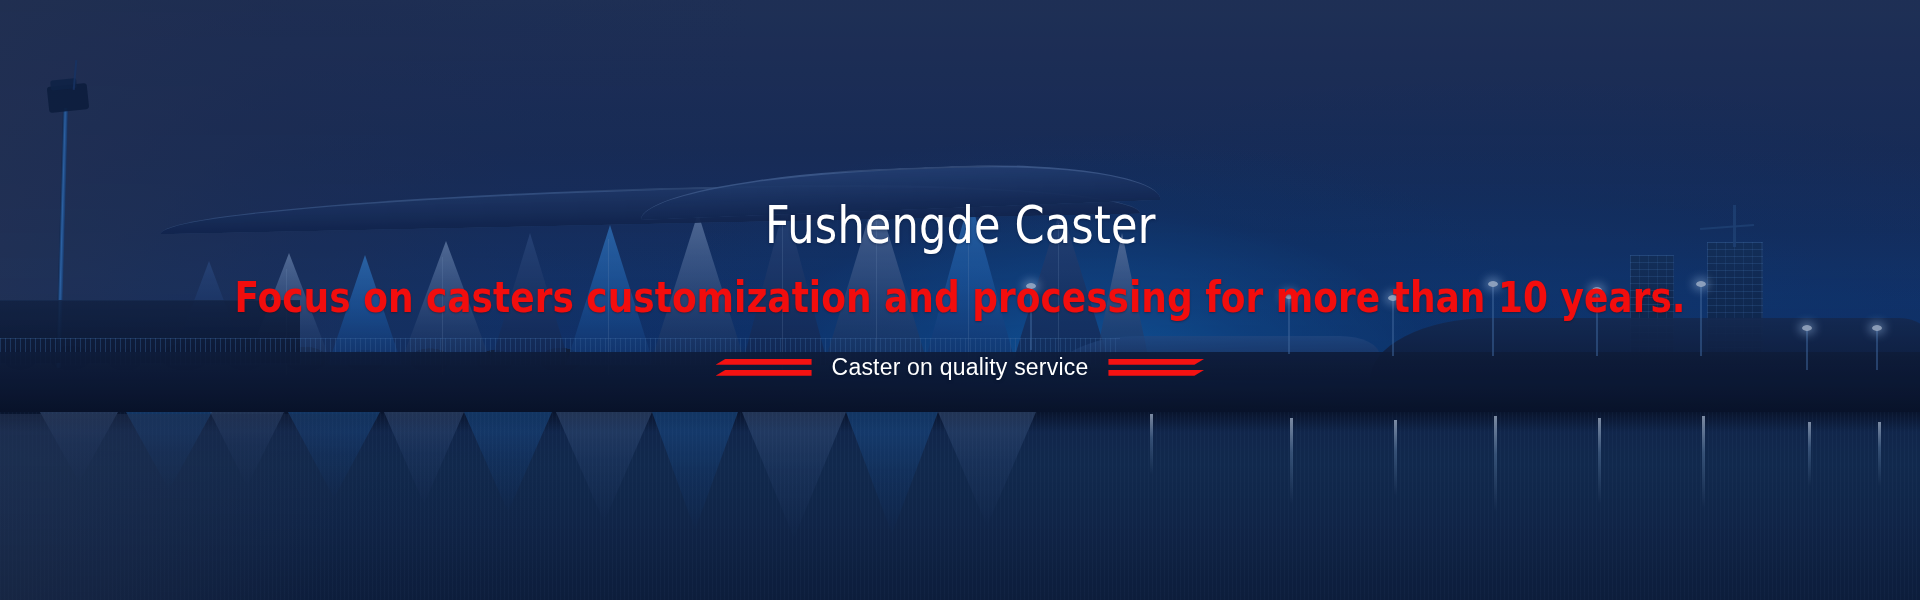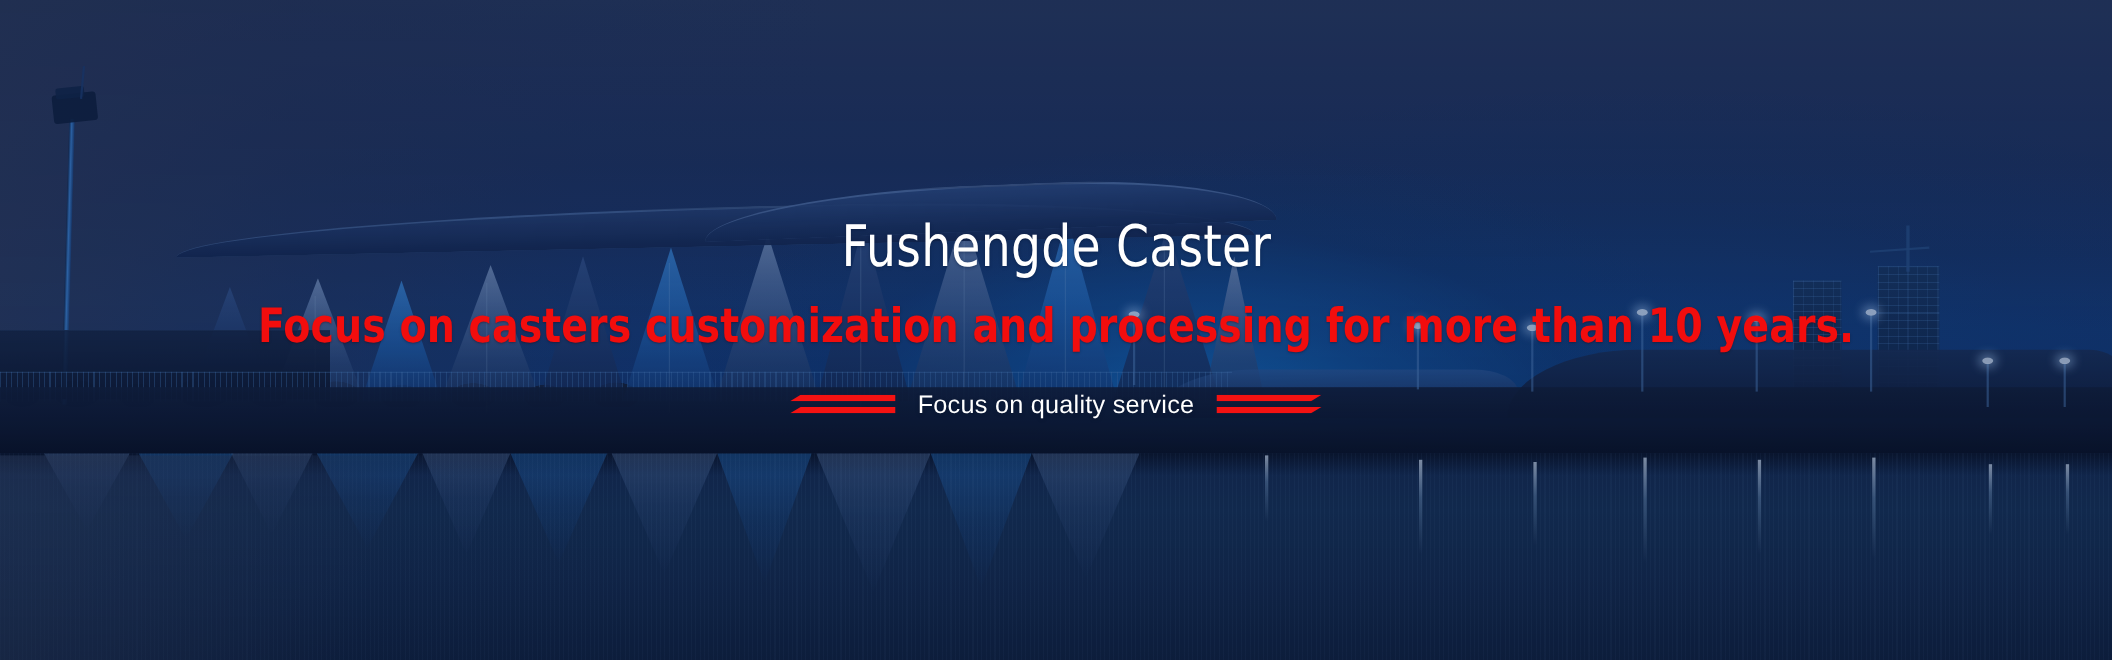--- a/index.html
+++ b/index.html
@@ -535,21 +535,21 @@
 
     <div class="subtitle">Focus on casters customization and processing for more than 10 years.</div>
 
     <div class="tagline-row">
 
       <div class="bars left">
         <div class="bar"></div>
         <div class="bar"></div>
       </div>
 
-      <div class="tagline">Focus on quality service</div>
+      <div class="tagline">Caster on quality service</div>
 
       <div class="bars right">
         <div class="bar"></div>
         <div class="bar"></div>
       </div>
 
     </div>
   </div>
 
 </div>

